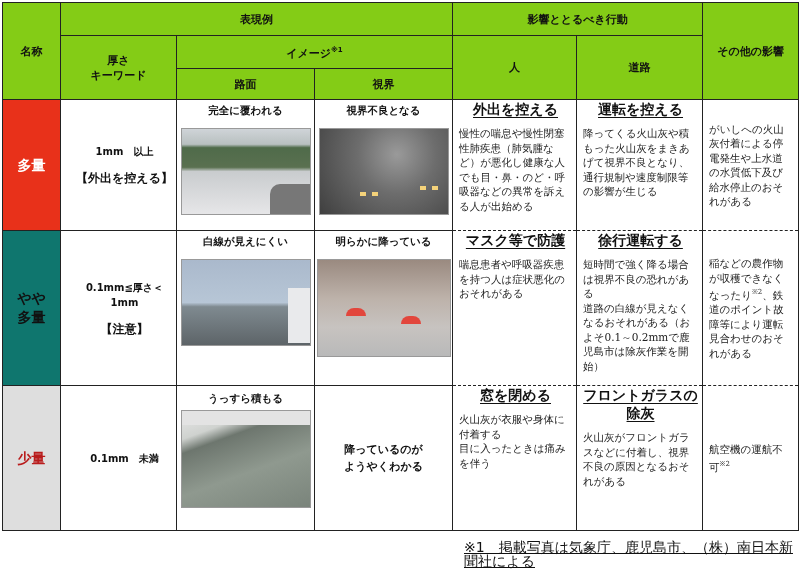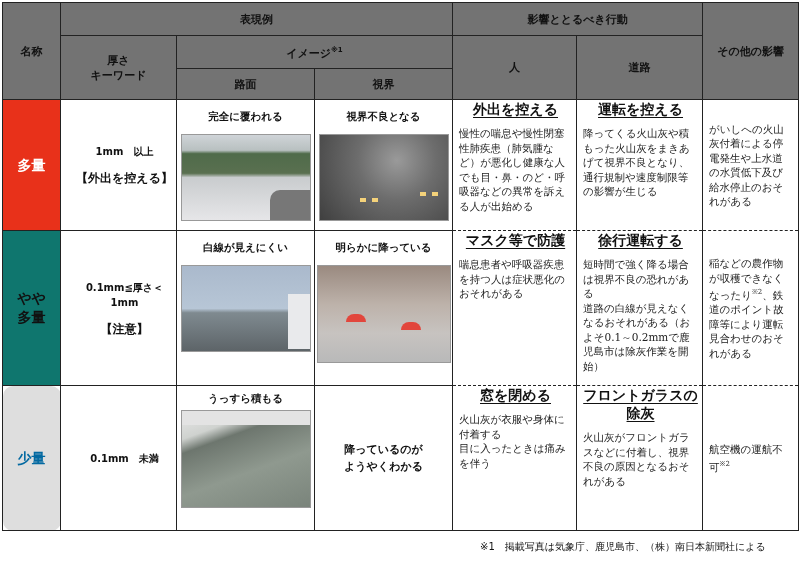--- a/index.html
+++ b/index.html
@@ -12,39 +12,39 @@
     border-collapse: collapse;
     width: 796px;
     table-layout: fixed;
   }
   table.grid td, table.grid th {
     border: 1.5px solid #222;
     vertical-align: middle;
     text-align: center;
     overflow: hidden;
   }
-  th { background: #737373; font-weight: bold; font-size: 11px; line-height: 15px; }
+  th { background: #84cc16; font-weight: bold; font-size: 11px; line-height: 15px; }
   .h-top { height: 33px; }
   .h-mid { height: 33px; padding-left: 46px; }
   .h-bot { height: 31px; }
 
   
   .lvl { font-weight: bold; font-size: 14px; line-height: 19px; }
   .lvl-heavy { background: #e8311a; color: #ffffff; }
   .lvl-moderate { background: #0f766e; color: #111; }
-  .lvl-light { background: #dedede; color: #0369a1; border-radius: 10px; }
+  .lvl-light { background: #dedede; color: #b91c1c; }
 
   .row1 td { height: 131px; }
   .row2 td { height: 155px; }
   .row3 td { height: 145px; margin-left: 30px; }
 
   .thick { font-size: 10px; font-weight: bold; line-height: 15px; padding-left: 12px; }
   .thick .kw { font-size: 12px; margin-top: 12px; display: block; }
 
-  .img-cell { vertical-align: top !important; padding-top: 10px; }
+  .img-cell { vertical-align: top !important; padding-top: 4px; }
   .img-cell .cap { font-size: 10.5px; font-weight: bold; display: block; margin-bottom: 10px; }
   .photo {
     margin: 0 auto;
     width: 130px; height: 87px;
     border: 1px solid #999;
     position: relative; overflow: hidden;
   }
 
   
   .ph-road1 { background: linear-gradient(180deg, #cfd4d8 0%, #b8c0c0 18%, #4f6b4a 22%, #5a7050 45%, #c9ccce 50%, #e6e6e8 100%); }
@@ -78,22 +78,22 @@
   }
   sup { font-size: 7px; }
 
   
   td.dash-b { border-bottom: 1.5px dashed #222 !important; }
   td.dash-t { border-top: 1.5px dashed #222 !important; }
 
   .plain { font-size: 11px; font-weight: bold; line-height: 17px; }
 
   .notes {
-    position: absolute; left: 480px; top: 540px;
-    font-size: 10px; line-height: 14px; color: #111;
+    position: absolute; left: 464px; top: 540px;
+    font-size: 14px; line-height: 14px; color: #111; text-decoration: underline;
   }
 </style>
 </head>
 <body>
 
 <div class="sheet">
 <table class="grid">
   <colgroup>
     <col style="width:58px">
     <col style="width:116px">

